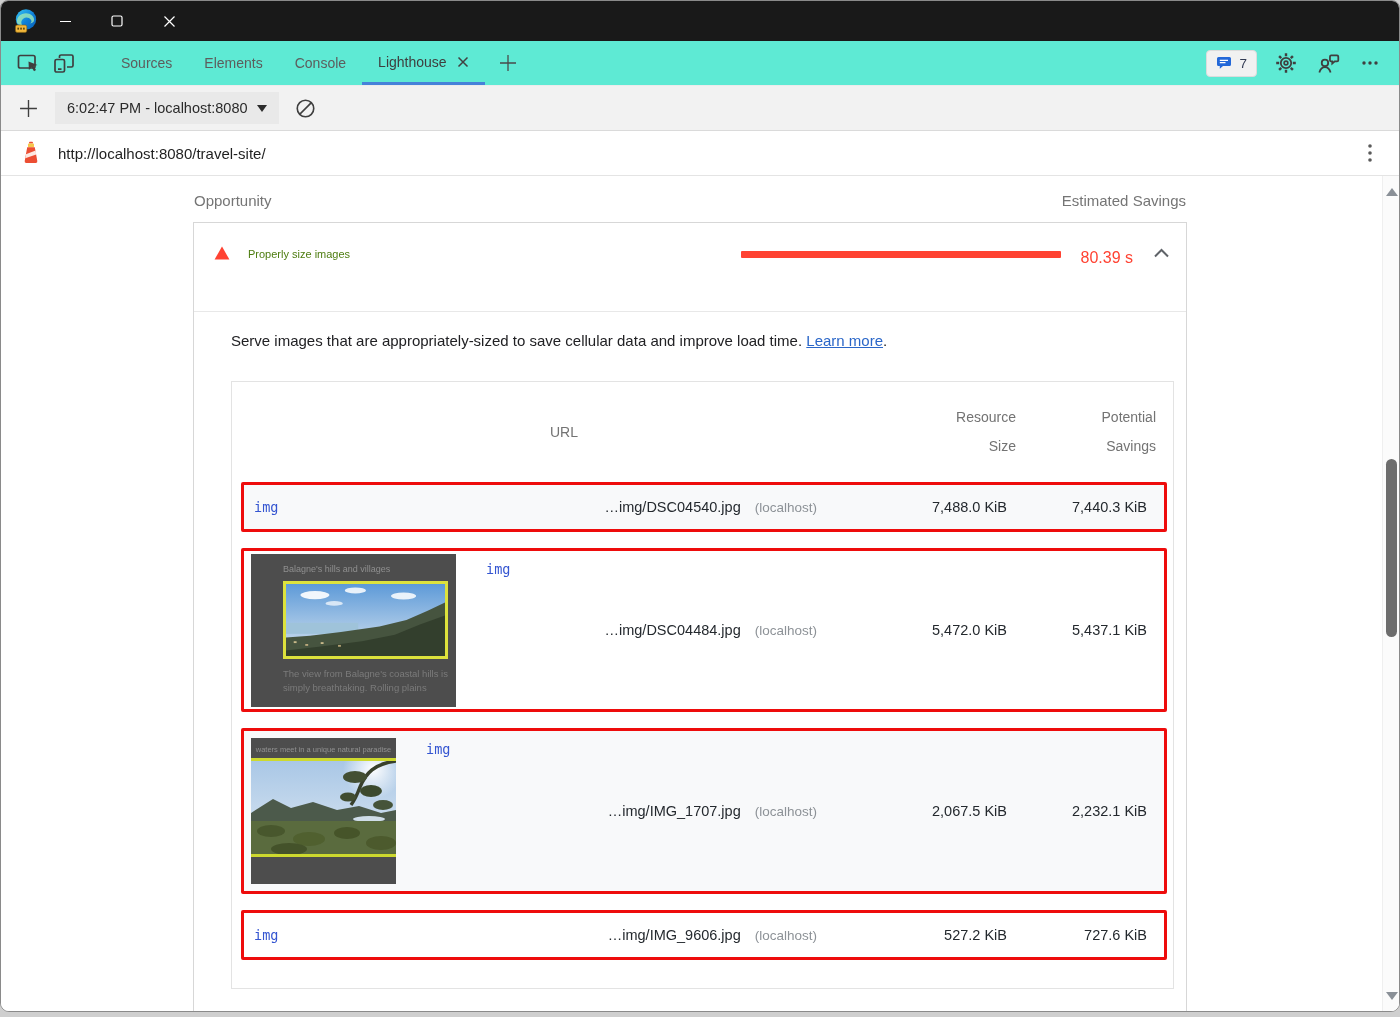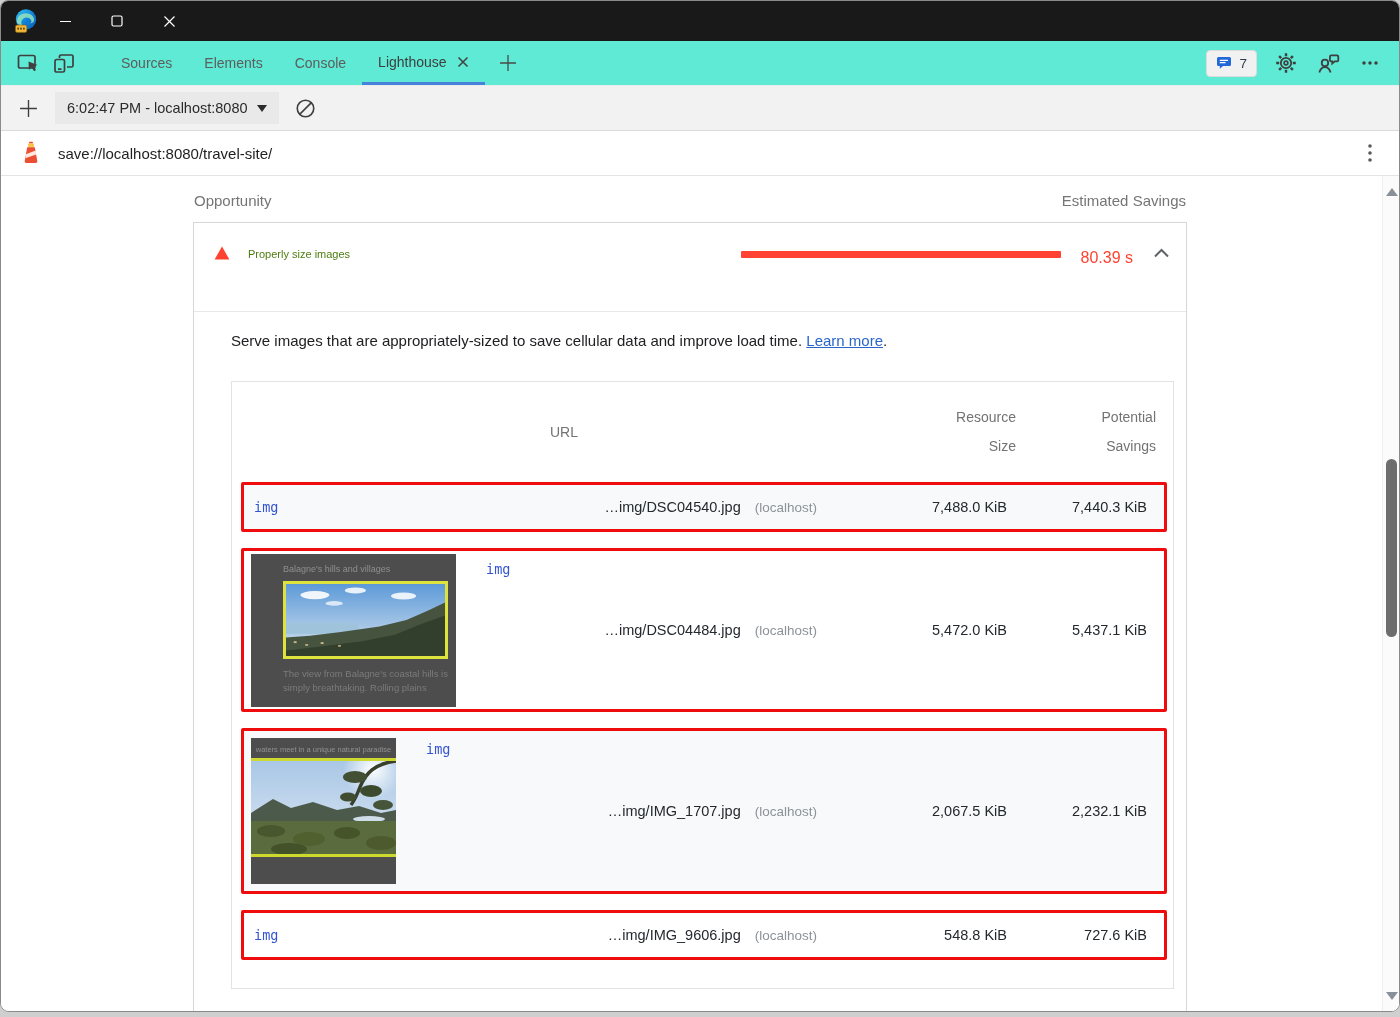--- a/index.html
+++ b/index.html
@@ -233,21 +233,21 @@
     </div>
   </div>
 
   <div class="url-row">
     <svg class="lh-logo" viewBox="0 0 24 24">
       <rect x="10" y="0.8" width="4" height="1.8" rx="0.9" fill="#ec4e33"></rect>
       <rect x="9" y="2.6" width="6" height="3.6" rx="0.8" fill="#f7c64b"></rect>
       <path d="M8.2 6.2h7.6l2.5 13.7a1.7 1.7 0 0 1-1.7 2H7.4a1.7 1.7 0 0 1-1.7-2z" fill="#ec4e33"></path>
       <polygon points="6.9,13.2 16.6,9.6 17.3,13.4 6.3,17.2" fill="#fde9e2"></polygon>
     </svg>
-    <div class="url-text-main">save://localhost:8080/travel-site/</div>
+    <div class="url-text-main">http://localhost:8080/travel-site/</div>
     <div class="kebab">
       <svg width="6" height="20" viewBox="0 0 6 20" fill="#5a5a5a">
         <circle cx="3" cy="3" r="1.8"></circle>
           <circle cx="3" cy="10" r="1.8"></circle>
           <circle cx="3" cy="17" r="1.8"></circle>
       </svg>
     </div>
   </div>
 
   <div class="report">
@@ -386,21 +386,21 @@
             </div>
 
             <div class="t-row simple">
               <div class="cell-url">
                 <span class="node-link">img</span>
                 <span class="url-group">
                   <span class="url-text">…img/IMG_9606.jpg</span>
                   <span class="host">(localhost)</span>
                 </span>
               </div>
-              <div class="num">548.8 KiB</div>
+              <div class="num">527.2 KiB</div>
               <div class="num">727.6 KiB</div>
             </div>
 
           </div>
         </div>
       </div>
     </div>
 
     <div class="report-scrollbar">
       <div class="sb-arrow sb-up"></div>

